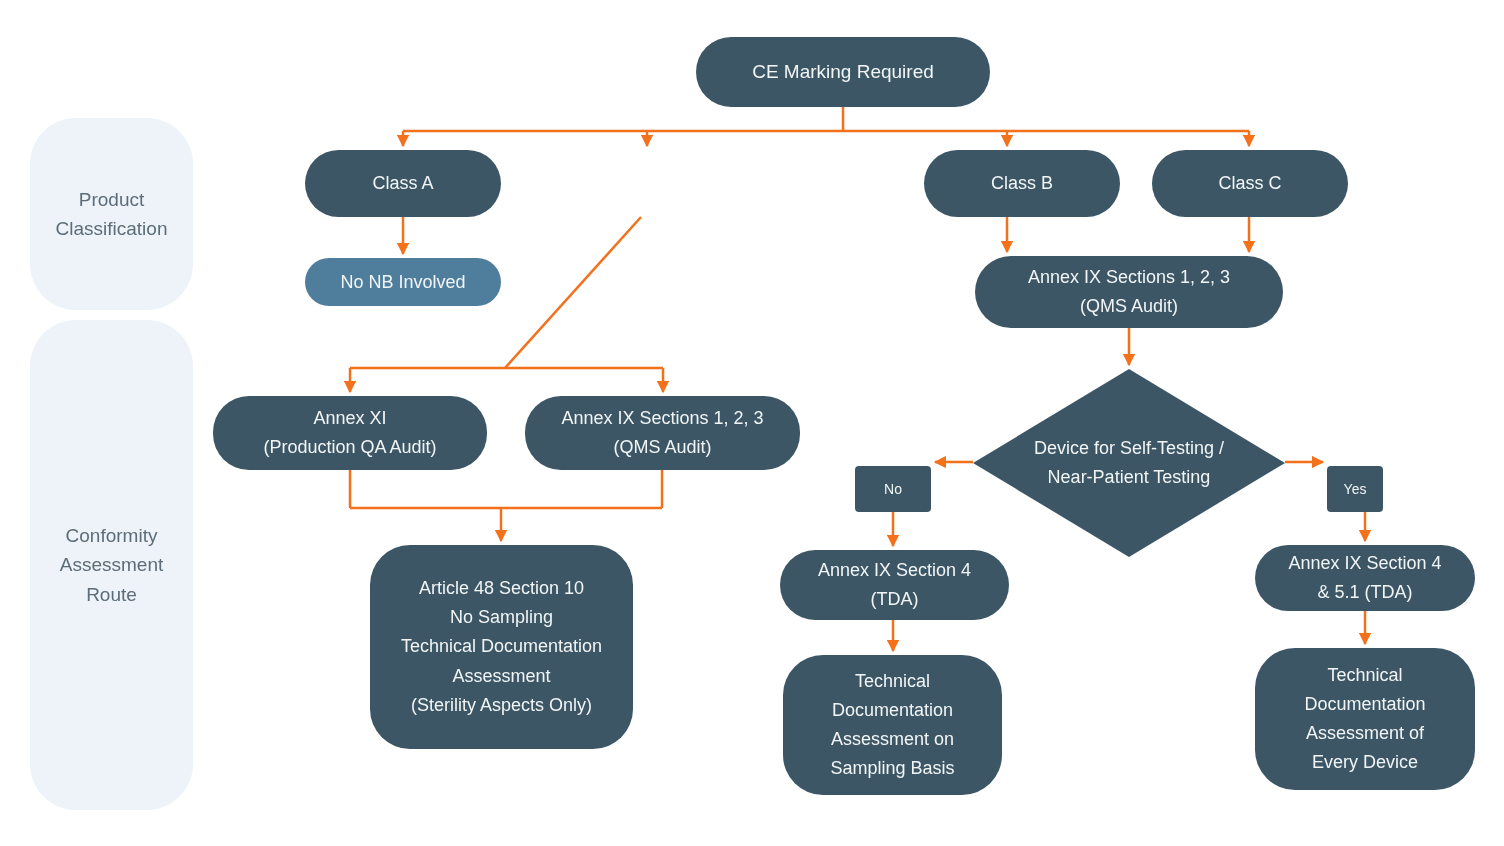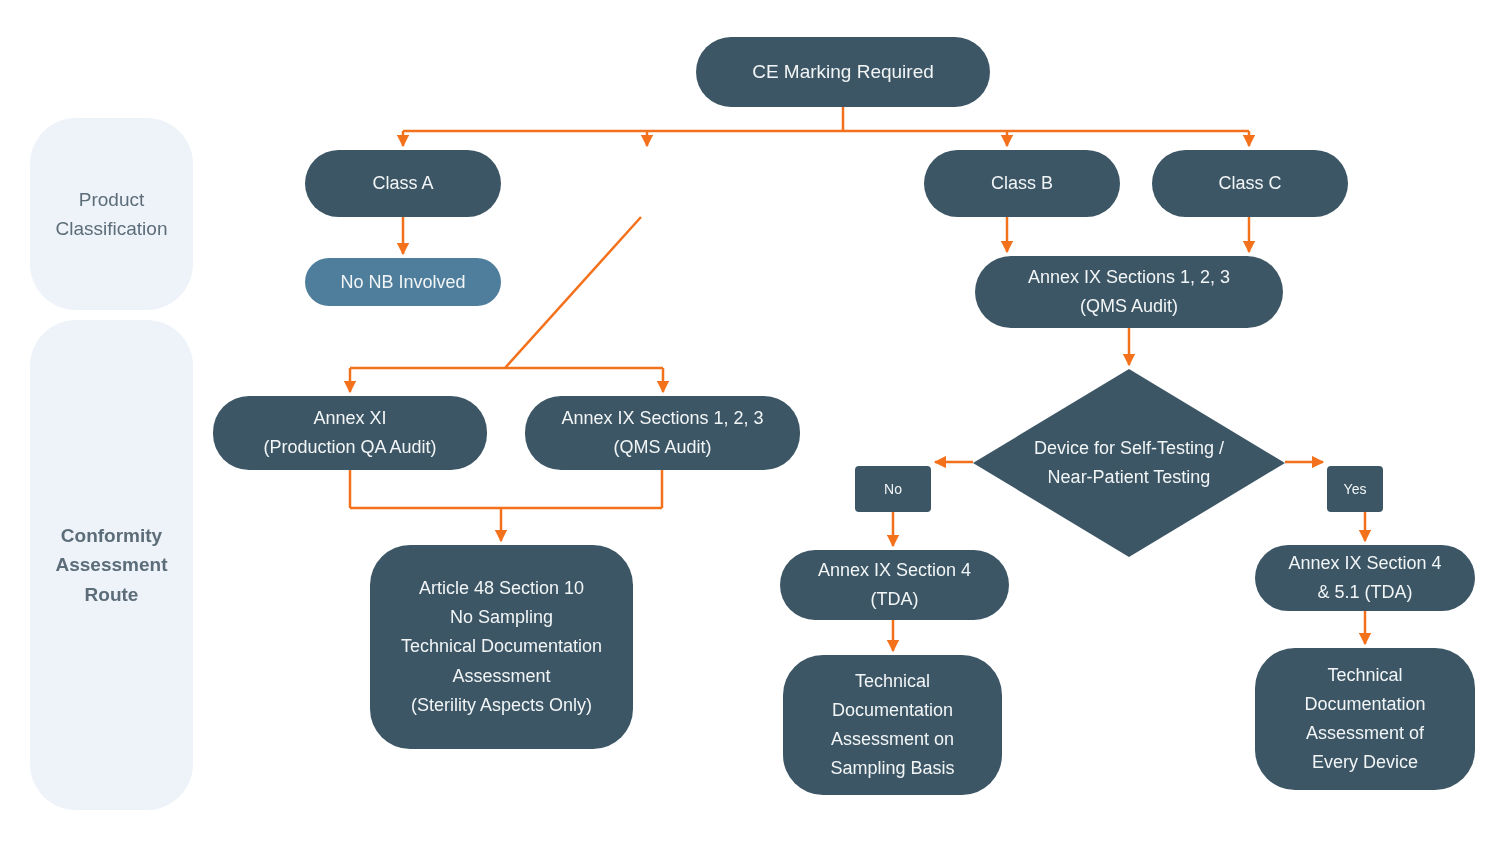--- a/index.html
+++ b/index.html
@@ -39,21 +39,21 @@
     clip-path:polygon(50% 0,100% 50%,50% 100%,0 50%);line-height:1.6;
   }
   #no-box{left:855px;top:438px;width:76px;height:46px;}
   #yes-box{left:1327px;top:438px;width:56px;height:46px;}
   #annex-ix-s4{left:780px;top:550px;width:229px;height:70px;}
   #tda-sampling{left:783px;top:655px;width:219px;height:140px;border-radius:40px;line-height:1.62;}
   #annex-ix-s4-51{left:1255px;top:545px;width:220px;height:66px;}
   #tda-every{left:1255px;top:648px;width:220px;height:142px;border-radius:40px;line-height:1.62;}
   
   #side-product{left:30px;top:118px;width:163px;height:192px;}
-  #side-conformity{left:30px;top:320px;width:163px;height:490px;font-weight:bold;}
+  #side-conformity{left:30px;top:320px;width:163px;height:490px;}
 </style>
 </head>
 <body>
 
 <div id="canvas">
 
   <svg id="edges" viewBox="0 0 1504 846" xmlns="http://www.w3.org/2000/svg">
     <defs>
       <marker id="arrowhead" viewBox="0 0 10 10" refX="9" refY="5" markerWidth="5" markerHeight="5" orient="auto">
         <path d="M0,0 L10,5 L0,10 z"></path>

